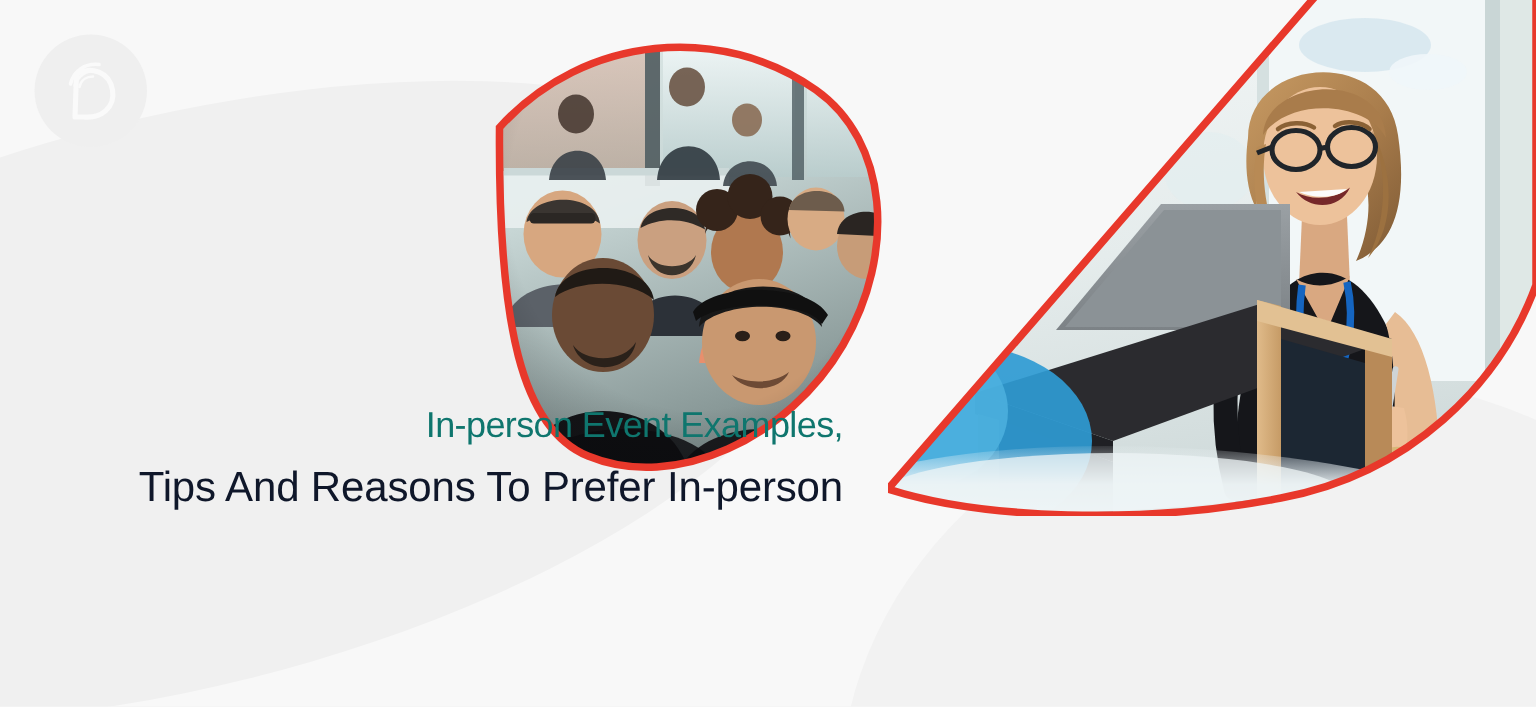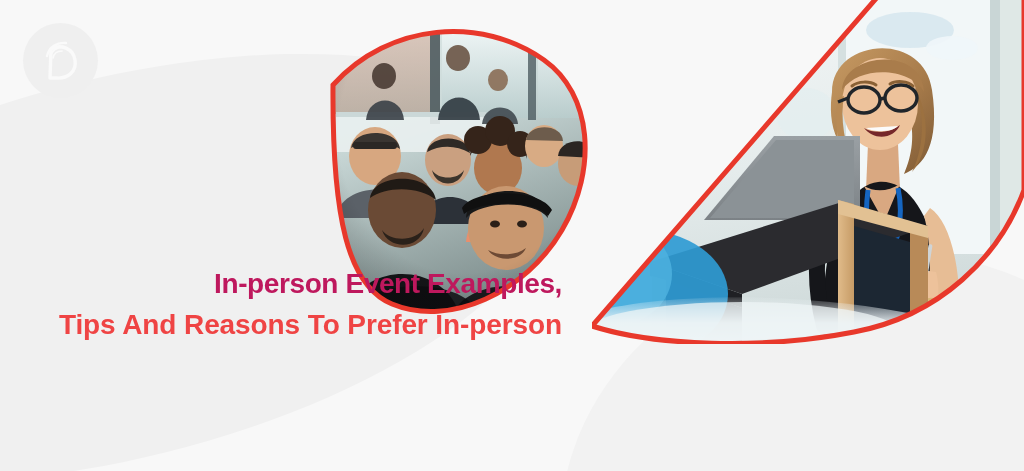--- a/index.html
+++ b/index.html
@@ -54,33 +54,33 @@
 
   
   .text-block{
     position:absolute;
     left:24px;top:262px;
     width:538px;
     text-align:right;
   }
   .headline{
     margin:0;
-    font-size:28px;
+    font-size:24px;
     line-height:44px;
-    font-weight:bold;
-    color:#be185d;
+    font-weight:normal;
+    color:#0f766e;
     letter-spacing:-0.4px;
     white-space:nowrap;
   }
   .subline{
     margin:0;
     font-size:28px;
     line-height:37px;
-    font-weight:bold;
-    color:#ef4444;
+    font-weight:normal;
+    color:#0f172a;
     letter-spacing:-0.1px;
     white-space:nowrap;
   }
 </style>
 </head>
 <body>
 
 <div id="banner">
 
   <div class="bg-layer">

